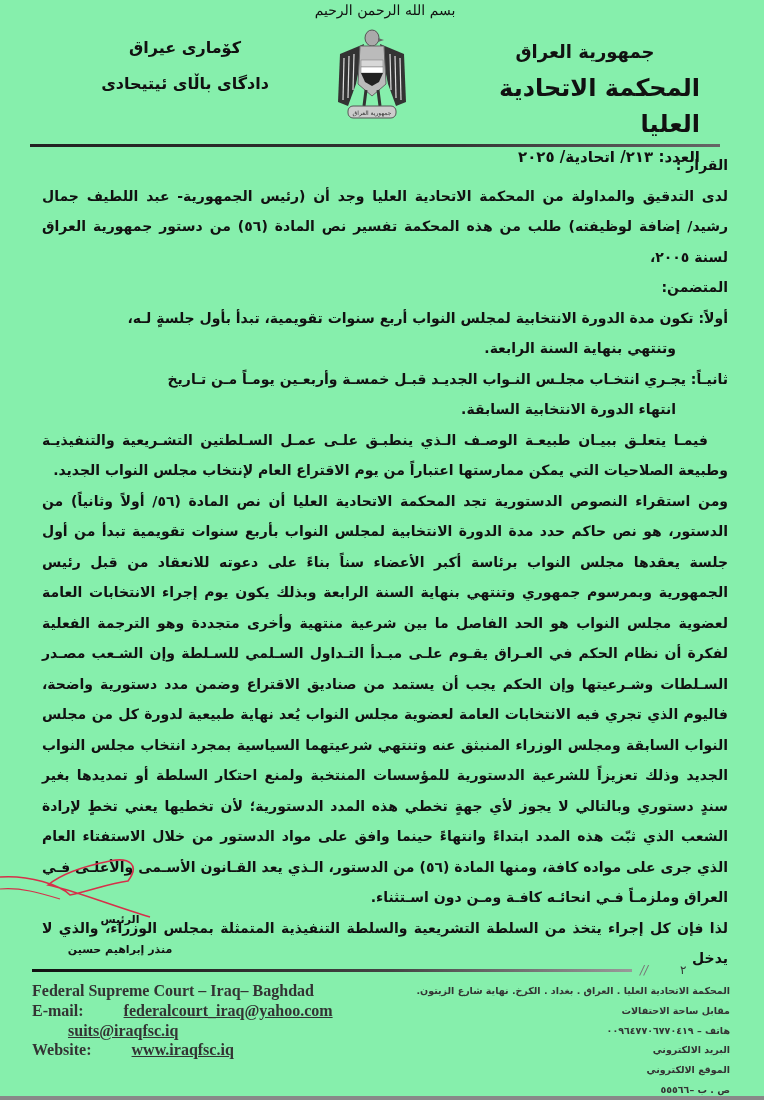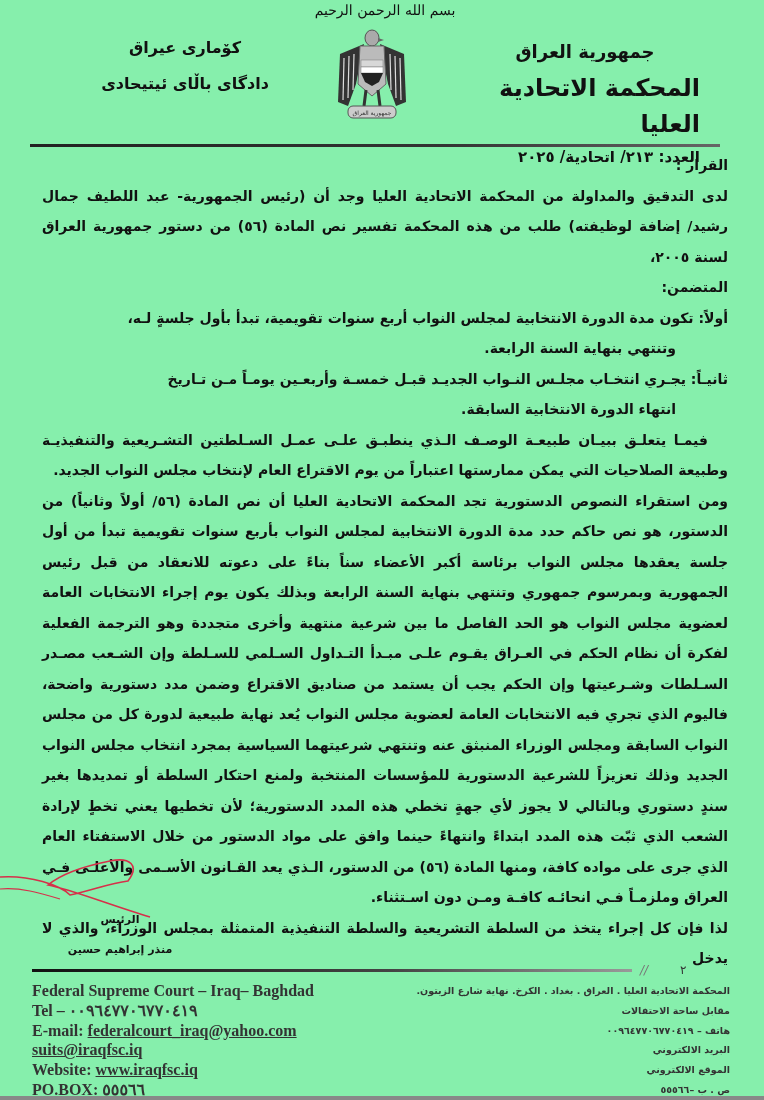--- a/index.html
+++ b/index.html
@@ -52,21 +52,21 @@
   .page-num .slashes { margin-right: 28px; font-style: italic; color: #777; }
   .hr-bottom {
     position: absolute; top: 969px; left: 32px; width: 600px; height: 3px;
     background: linear-gradient(90deg, #111 0%, #444 60%, #999 100%);
   }
   .footer-left {
     position: absolute; top: 981px; left: 32px; width: 330px;
     font-family: Liberation Serif, serif; font-size: 16px; font-weight: bold; color: #333;
     line-height: 19.8px;
   }
-  .footer-left a, .footer-left .link { color: #333; text-decoration: underline; }
+  .footer-left a, .footer-left .link { color: #333; text-decoration: underline; margin-left: 36px; }
   .footer-right {
     position: absolute; top: 981px; left: 390px; width: 340px;
     direction: rtl; text-align: right; font-size: 9.5px; font-weight: bold; color: #333; line-height: 19.8px;
   }
   .bottom-bar {
     position: absolute; top: 1096px; left: 0; width: 764px; height: 4px; background: #888;
   }
 </style>
 </head>
 <body>
@@ -145,35 +145,27 @@
   <div class="page-num">
     <span class="slashes">//</span>
     <span>٢</span>
   </div>
 
   <div class="hr-bottom"></div>
 
   <div class="footer-left">
     <div>Federal Supreme Court – Iraq– Baghdad</div>
     <div>
-      <span>Tel –</span>
-      <span>٠٠٩٦٤٧٧٠٦٧٧٠٤١٩</span>
-    </div>
-    <div>
       <span>E-mail:</span>
       <span class="link">federalcourt_iraq@yahoo.com</span>&nbsp;
       <span class="link">suits@iraqfsc.iq</span>
     </div>
     <div>
       <span>Website:</span>
       <span class="link">www.iraqfsc.iq</span>
-    </div>
-    <div>
-      <span>PO.BOX:</span>
-      <span>٥٥٥٦٦</span>
     </div>
   </div>
 
   <div class="footer-right">
     <div>المحكمة الاتحادية العليا . العراق . بغداد . الكرخ. نهاية شارع الزيتون. مقابل ساحة الاحتفالات</div>
     <div>هاتف – ٠٠٩٦٤٧٧٠٦٧٧٠٤١٩</div>
     <div>البريد الالكتروني</div>
     <div>الموقع الالكتروني</div>
     <div>ص . ب –٥٥٥٦٦</div>
   </div>

